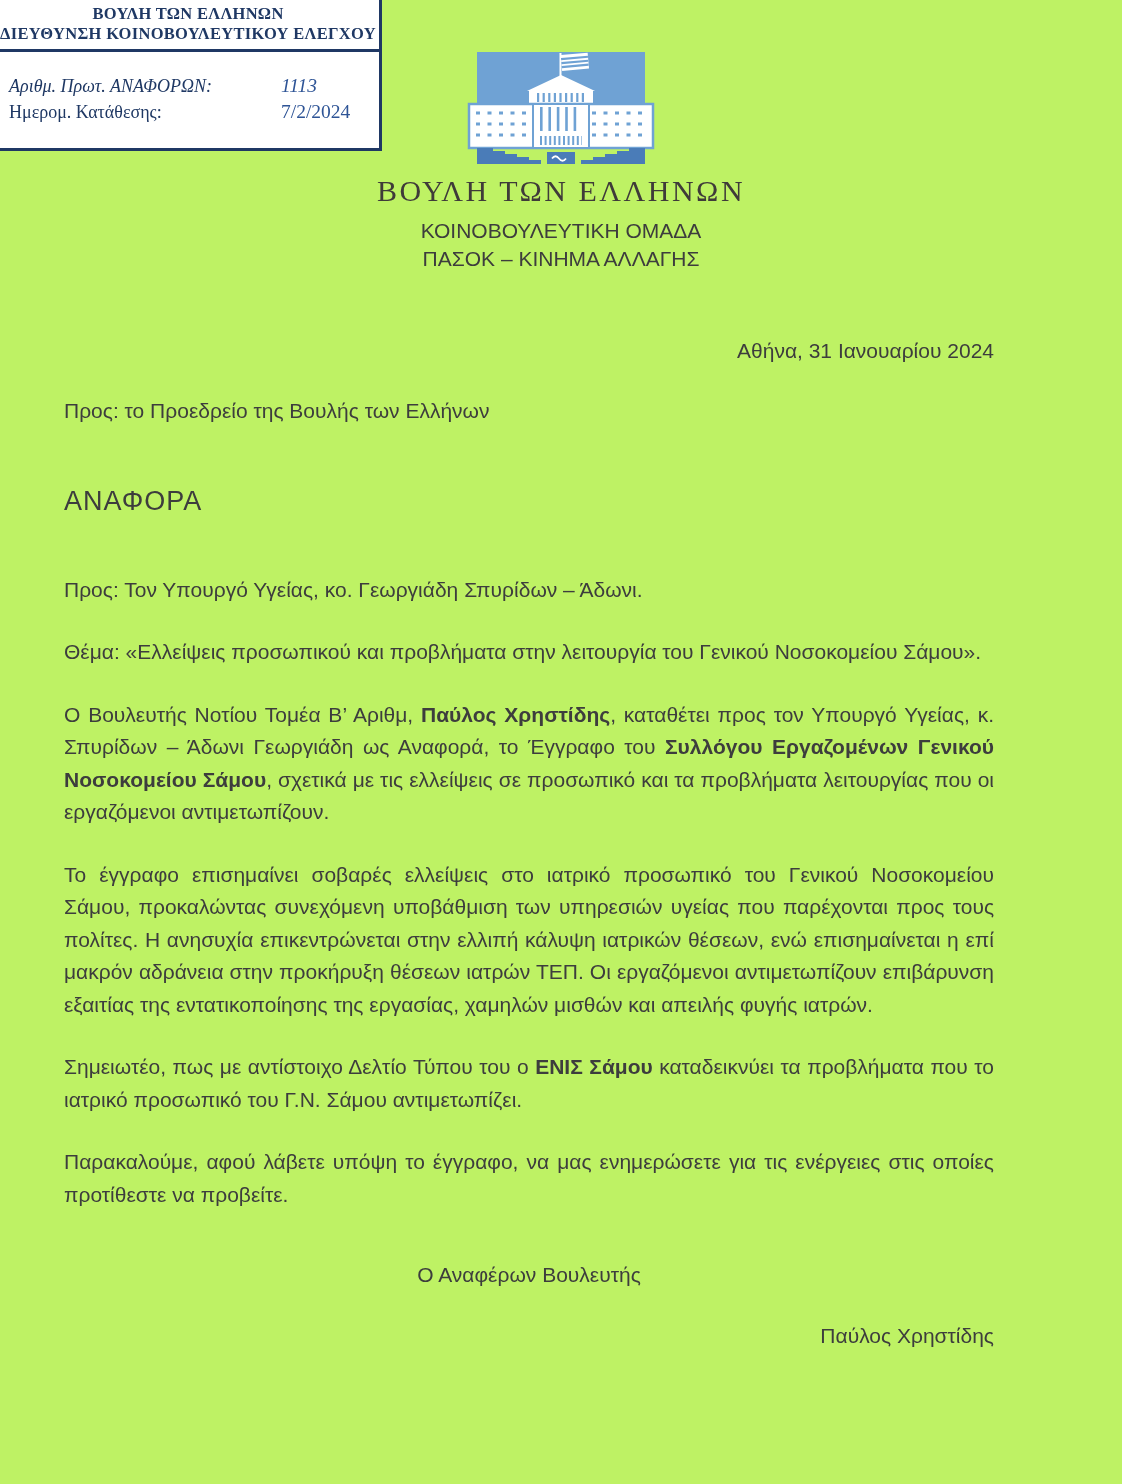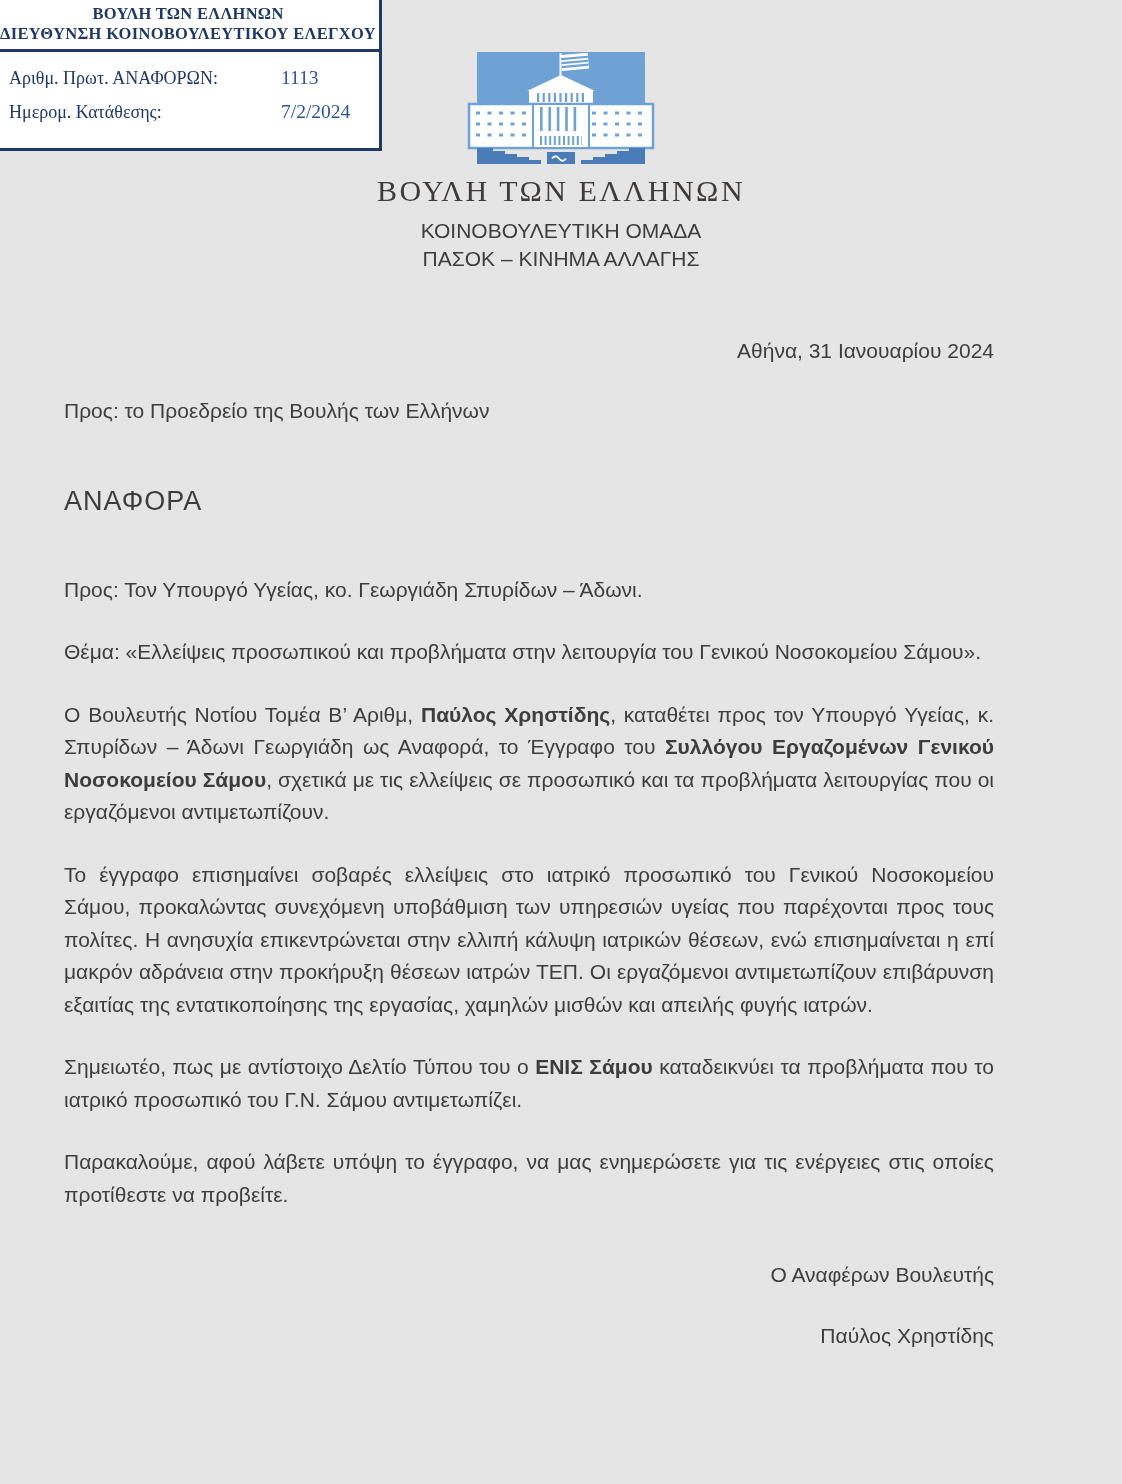--- a/index.html
+++ b/index.html
@@ -1,37 +1,37 @@
 <!DOCTYPE html>
 <html lang="el" style="--navy: #1f3864; --stamp-value-blue: #2e5496; --logo-blue: #6fa2d4; --logo-blue-dark: #4a7cb8; --text: #3d3d3d; --title-color: #3f3b39;"><head>
 <meta charset="utf-8">
 <style>
   html,body { margin:0; padding:0; background:#ffffff; }
   .page {
-    position:relative; width:1122px; height:1484px; background:#e5e5e5; overflow:hidden;
+    position:relative; width:1122px; height:1484px; background:#bef264; overflow:hidden;
     font-family:"Liberation Sans","DejaVu Sans",sans-serif;
     color:var(--text,#3d3d3d);
   }
 
   
   .stamp {
     position:absolute; top:-8px; left:-6px; width:382px;
     border:3px solid var(--navy,#1f3864);
     font-family:"Liberation Serif","DejaVu Serif",serif;
     color:var(--navy,#1f3864);
     background:#fff;
   }
   .stamp-top {
     border-bottom:3px solid var(--navy,#1f3864);
     text-align:center; padding:9px 2px 5px;
     font-weight:bold; font-size:16.5px; line-height:20px; letter-spacing:0.3px;
   }
   .stamp-bottom { position:relative; height:96px; }
   .stamp-row { position:absolute; left:12px; right:8px; }
-  .row-protocol { top:16px; }
+  .row-protocol { top:24px;font-style:italic; }
   .row-date { top:50px; }
   .stamp-label { font-size:18px; }
   .stamp-value { position:absolute; left:272px; top:-1px; font-size:19.5px; color:var(--stamp-value-blue,#2e5496); }
 
   
   .letterhead { padding-top:44px; text-align:center; }
   .logo { display:block; margin:0 auto; }
   .lg-fill { fill:var(--logo-blue,#6fa2d4); }
   .lg-fill-dark { fill:var(--logo-blue-dark,#4a7cb8); }
   .lg-stroke { stroke:var(--logo-blue,#6fa2d4); }
@@ -47,21 +47,21 @@
   .group-first { margin-top:9px; }
 
   
   .content { width:930px; margin-left:64px; font-size:21px; line-height:32.5px; }
   .content p { margin:0; }
   .date-line { margin-top:62px !important; text-align:right; }
   .to-presidium { margin-top:27px !important; }
   .doc-title { margin-top:58px !important; text-align:left; font-size:27px; letter-spacing:1px; }
   .to-minister { margin-top:56px !important; }
   .justified { text-align:justify; margin-top:30px !important; }
-  .sig-role { margin-top:48px !important; text-align:right; }
+  .sig-role { margin-top:48px !important; text-align:center; }
   .sig-name { margin-top:28px !important; text-align:right; }
   b { font-weight:bold; }
 </style>
 </head>
 <body>
 
 <div class="page">
 
   <div class="stamp">
     <div class="stamp-top">

